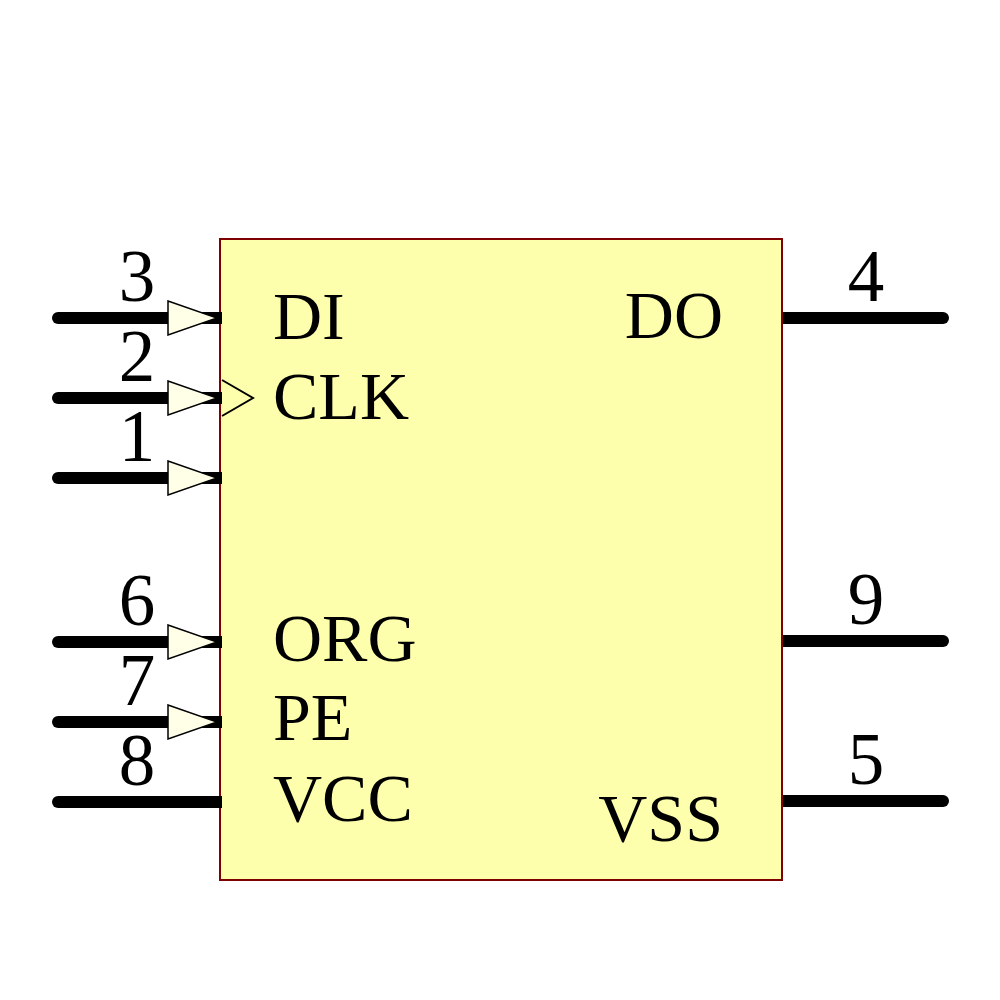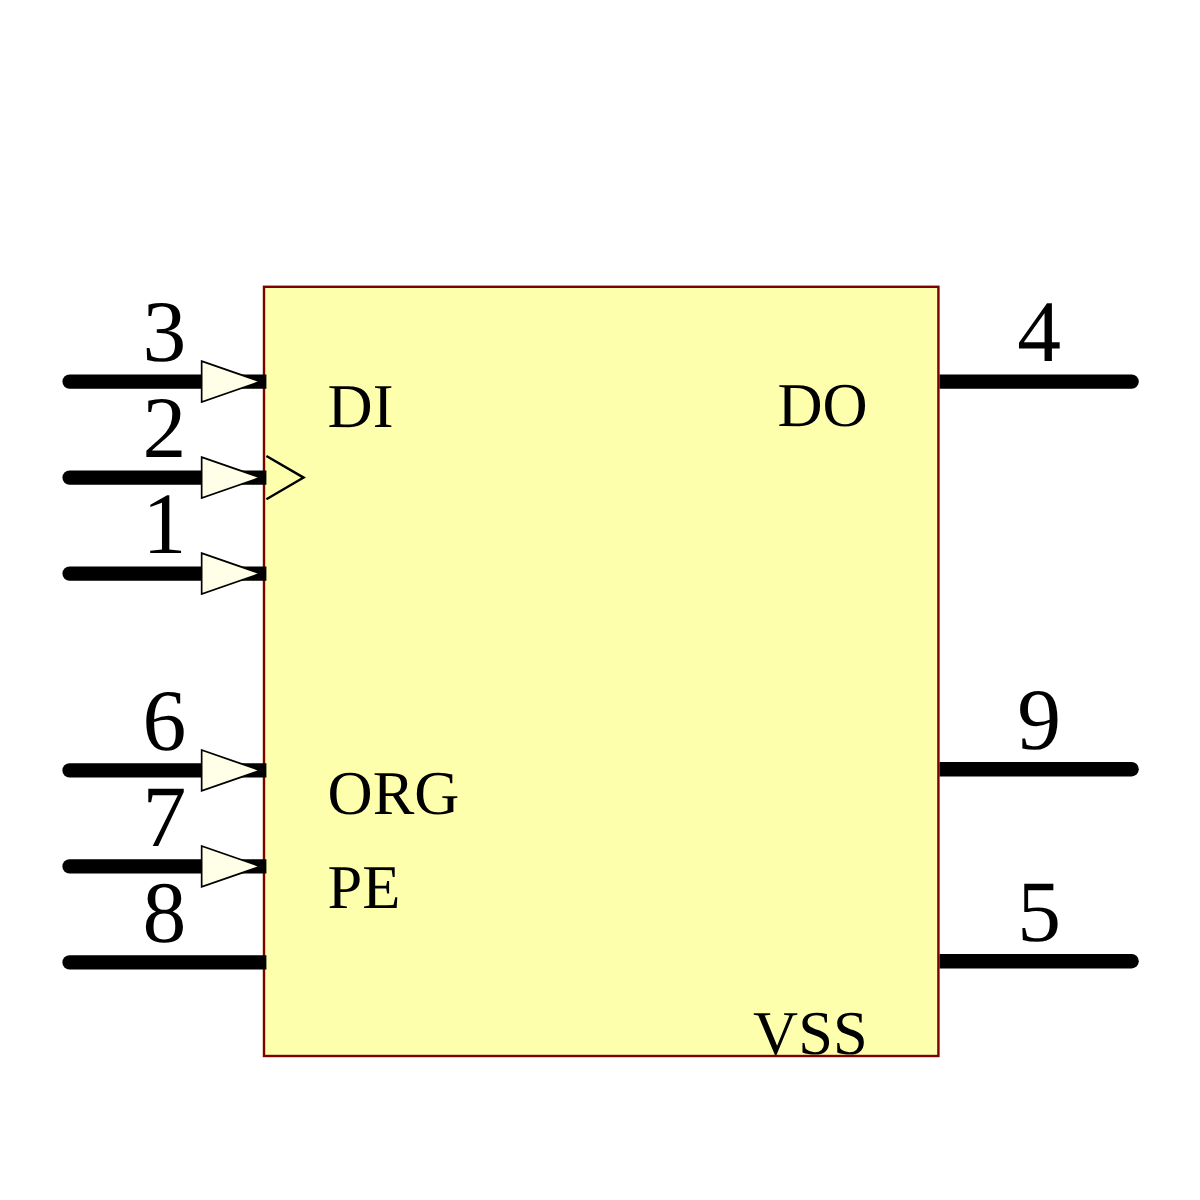--- a/index.html
+++ b/index.html
@@ -50,29 +50,28 @@
     position:absolute;
     font-size:73px;line-height:1;
     text-align:center;
   }
   .pin-number.left{left:52px;width:170px;}
   .pin-number.right{left:783px;width:166px;}
   .n3{top:240px}.n2{top:320px}.n1{top:400px}.n6{top:564px}.n7{top:644px}.n8{top:724px}
   .n4{top:240px}.n9{top:563px}.n5{top:723px}
   .pin-label{
     position:absolute;
-    font-size:52px;line-height:1;
+    font-size:68px;line-height:1;
     white-space:nowrap;
-    margin-top:32px;
   }
   .pin-label.left{left:273px;}
   .pin-label.right{right:277px;text-align:center;}
   .tDI{top:282px}.tCLK{top:362px;left:290px}.tCS{top:441px}
   .tORG{top:604px}.tPE{top:683px}.tVCC{top:764px}
-  .tDO{top:281px}.tDAP{top:603px}.tVSS{top:804px}
+  .tDO{top:281px}.tDAP{top:603px}.tVSS{top:784px}
 </style>
 </head>
 <body>
 
 <div class="canvas">
 
   <div class="ic-body"></div>
 
   <div class="pin-line left lp3"></div>
   <div class="pin-line left lp2"></div>
@@ -110,19 +109,21 @@
   <span class="pin-number left n1">1</span>
   <span class="pin-number left n6">6</span>
   <span class="pin-number left n7">7</span>
   <span class="pin-number left n8">8</span>
 
   <span class="pin-number right n4">4</span>
   <span class="pin-number right n9">9</span>
   <span class="pin-number right n5">5</span>
 
   <span class="pin-label left tDI">DI</span>
+  <span class="pin-label left tCLK">CLK</span>
   <span class="pin-label left tORG">ORG</span>
   <span class="pin-label left tPE">PE</span>
+  <span class="pin-label left tVCC">VCC</span>
 
   <span class="pin-label right tDO">DO</span>
   <span class="pin-label right tVSS">VSS</span>
 
 </div>
 
 </body></html>

